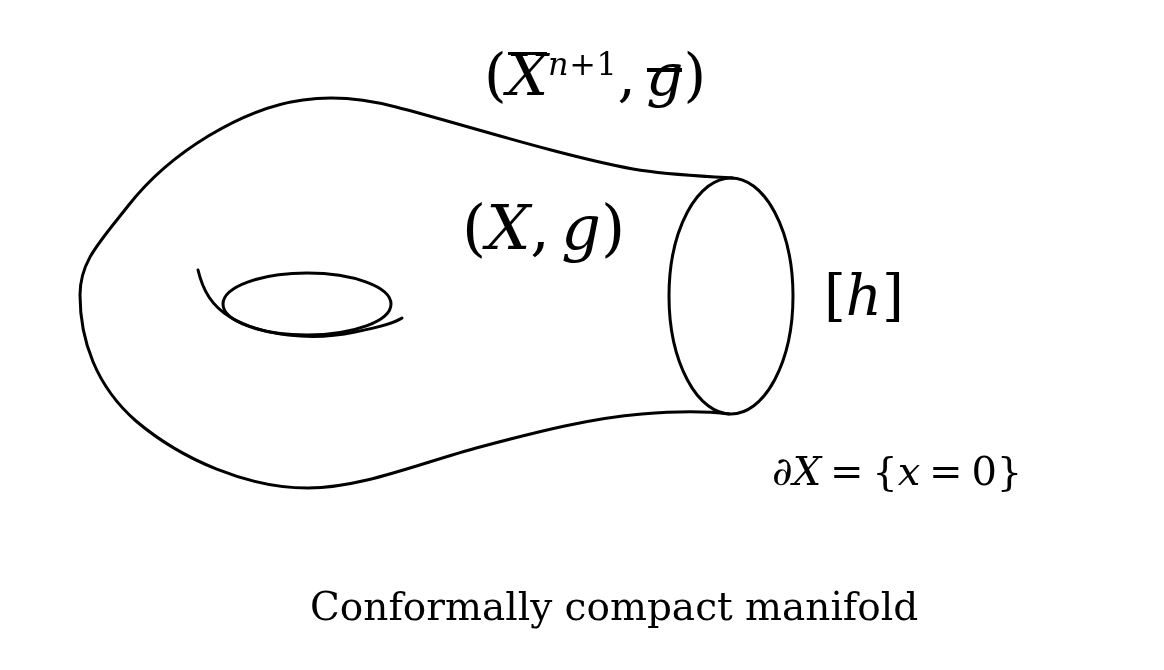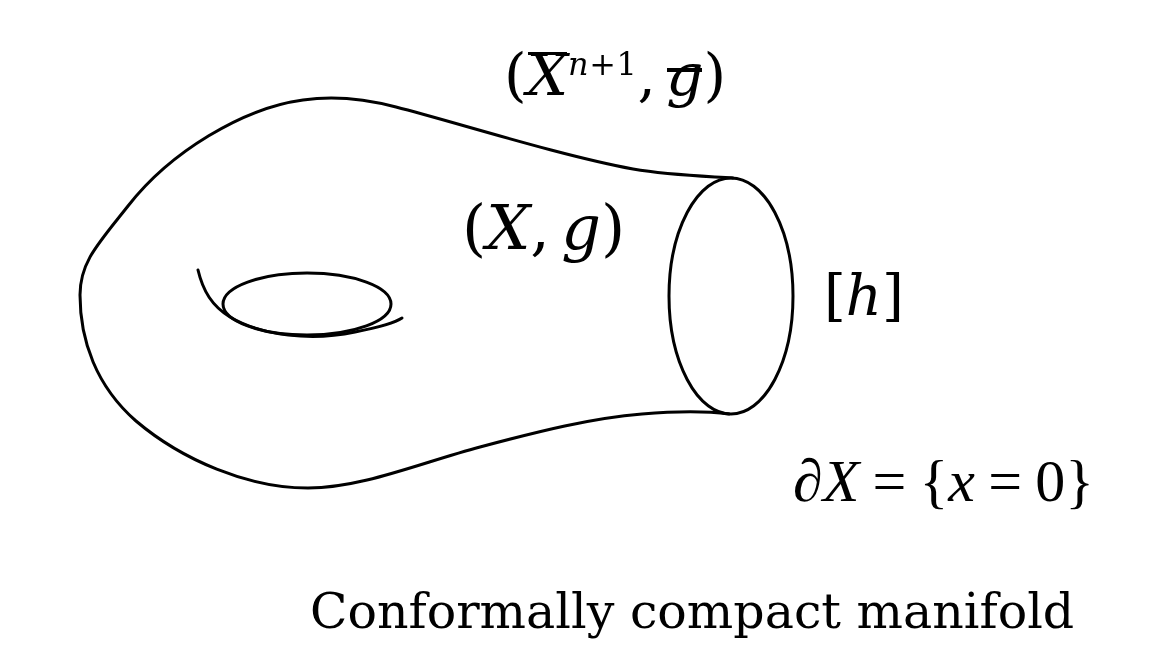--- a/index.html
+++ b/index.html
@@ -18,25 +18,25 @@
     stroke: #000000;
     stroke-width: 3;
     stroke-linecap: round;
   }
   .lbl { position: absolute; line-height: 1; white-space: nowrap; }
   .it { font-style: italic; }
   .up { font-style: normal; }
   .comma { margin-right: 0.18em; }
   .eq { margin: 0 0.22em; font-style: normal; }
 
-  .top-label   { left: 484px; top: 46px;  font-size: 58px; margin-left: 20px; }
+  .top-label   { left: 484px; top: 46px;  font-size: 58px; }
   .xg-label    { left: 462px; top: 197px; font-size: 62px; }
   .h-label     { left: 824px; top: 268px; font-size: 56px; }
-  .bdy-label   { left: 793px; top: 451px; font-size: 60px; font-family: Liberation Serif, serif; }
-  .caption     { left: 310px; top: 587px; font-size: 49px; }
+  .bdy-label   { left: 772px; top: 451px; font-size: 40px; }
+  .caption     { left: 310px; top: 587px; font-size: 39px; }
 
   sup.msup { font-size: 0.55em; vertical-align: 0.62em; letter-spacing: 0.02em; }
 
   
   .ovl { position: relative; display: inline-block; }
   .ovl::before {
     content: "";
     position: absolute;
     left: 1px; right: 1px;
     height: 3.5px;

